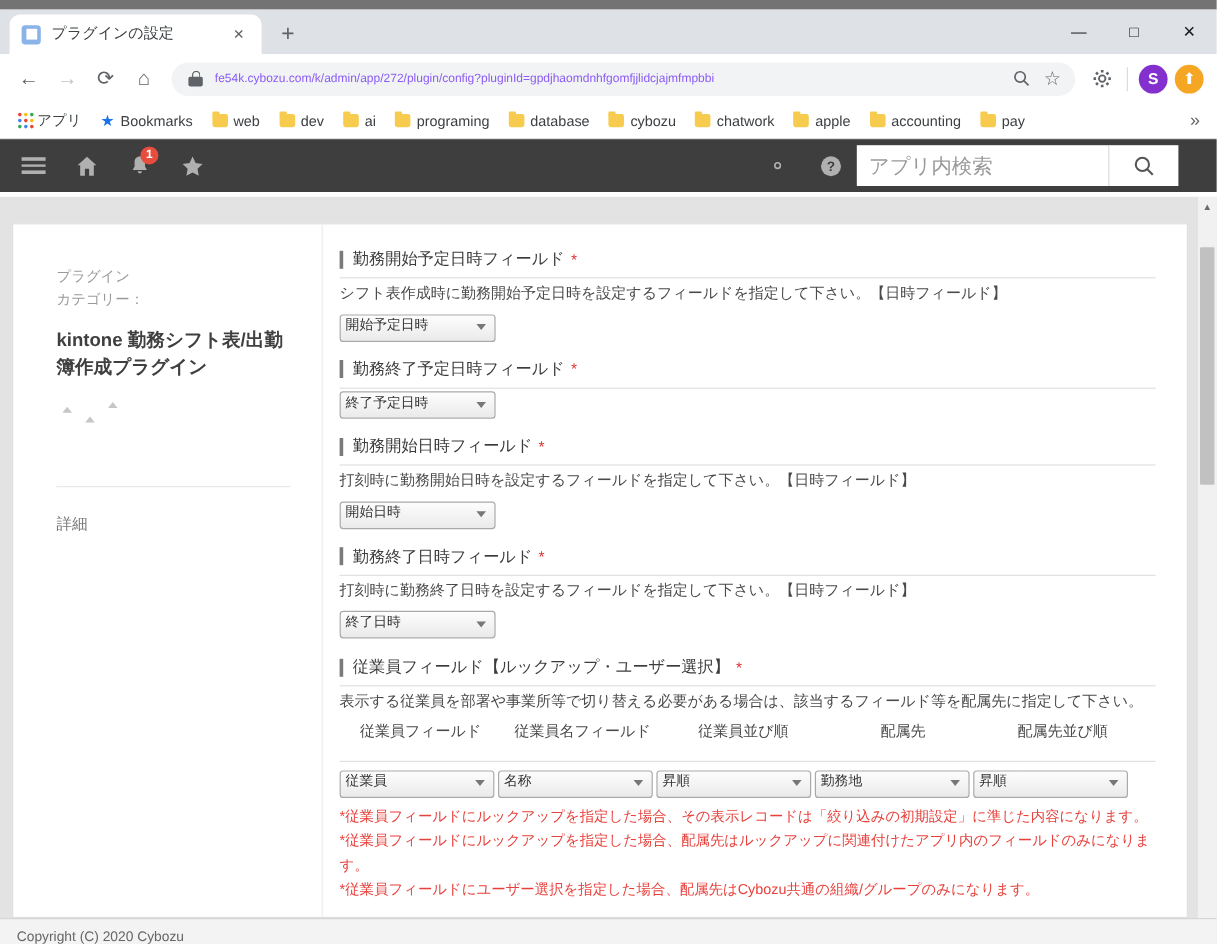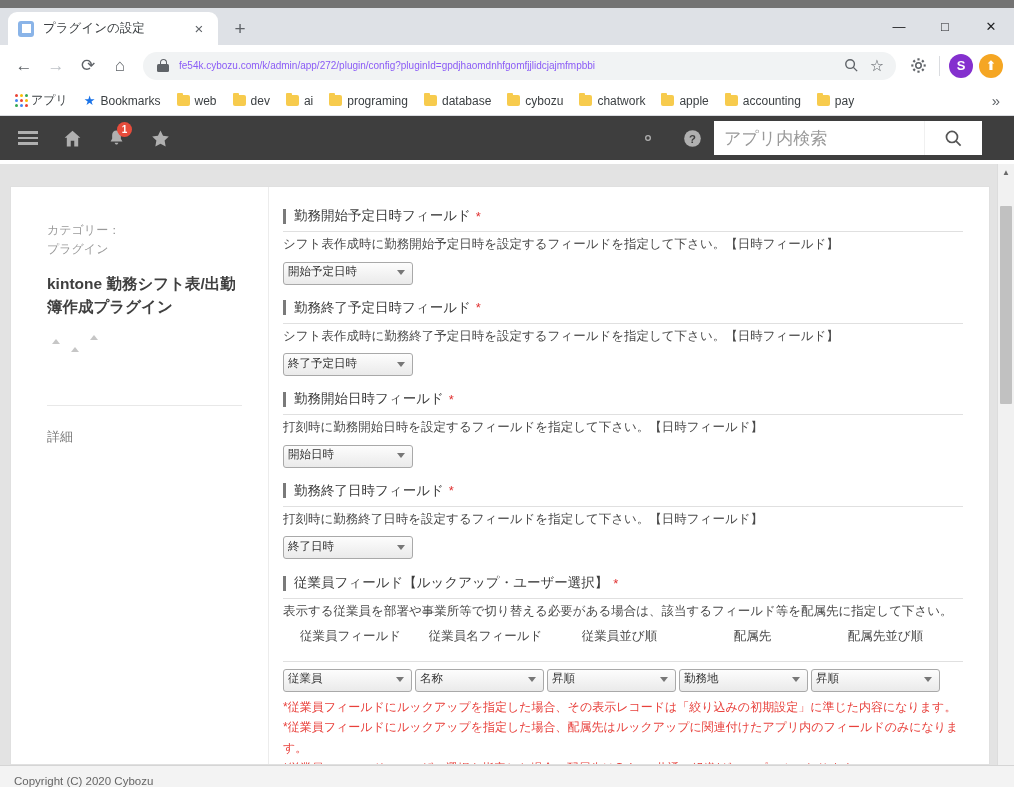--- a/index.html
+++ b/index.html
@@ -401,22 +401,22 @@
           </svg>
       </div>
       <div class="kt-gap"></div>
     </div>
   </div>
 
   <div class="page">
     <div class="content-card">
 
       <div class="sidebar">
+        <div class="cat-label">プラグイン</div>
         <div class="cat-label">カテゴリー：</div>
-        <div class="cat-label">プラグイン</div>
         <div class="plugin-title">kintone 勤務シフト表/出勤簿作成プラグイン</div>
 
         <div class="plugin-icon">
           <span class="pi-arrow" style="left:8px; top:6px; height:22px;">
             <span class="head"></span><span class="shaft" style="height:22px; margin-top:5px;"></span>
           </span>
           <span class="pi-arrow" style="left:27px; top:14px; height:14px;">
             <span class="head"></span><span class="shaft" style="height:14px; margin-top:5px;"></span>
           </span>
           <span class="pi-arrow" style="left:46px; top:2px; height:26px;">
@@ -446,21 +446,20 @@
             </select>
           </span>
         </div>
 
         <div class="sec" style="margin-top:10px">
           <div class="sec-head">
             <span class="sec-bar"></span>
             <span class="sec-title">勤務終了予定日時フィールド</span>
             <span class="req">*</span>
           </div>
-          <div class="sec-desc">シフト表作成時に勤務終了予定日時を設定するフィールドを指定して下さい。【日時フィールド】</div>
           <span class="sel-wrap">
             <select class="kt-select sel-w1">
               <option>終了予定日時</option>
             </select>
           </span>
         </div>
 
         <div class="sec" style="margin-top:10px">
           <div class="sec-head">
             <span class="sec-bar"></span>

